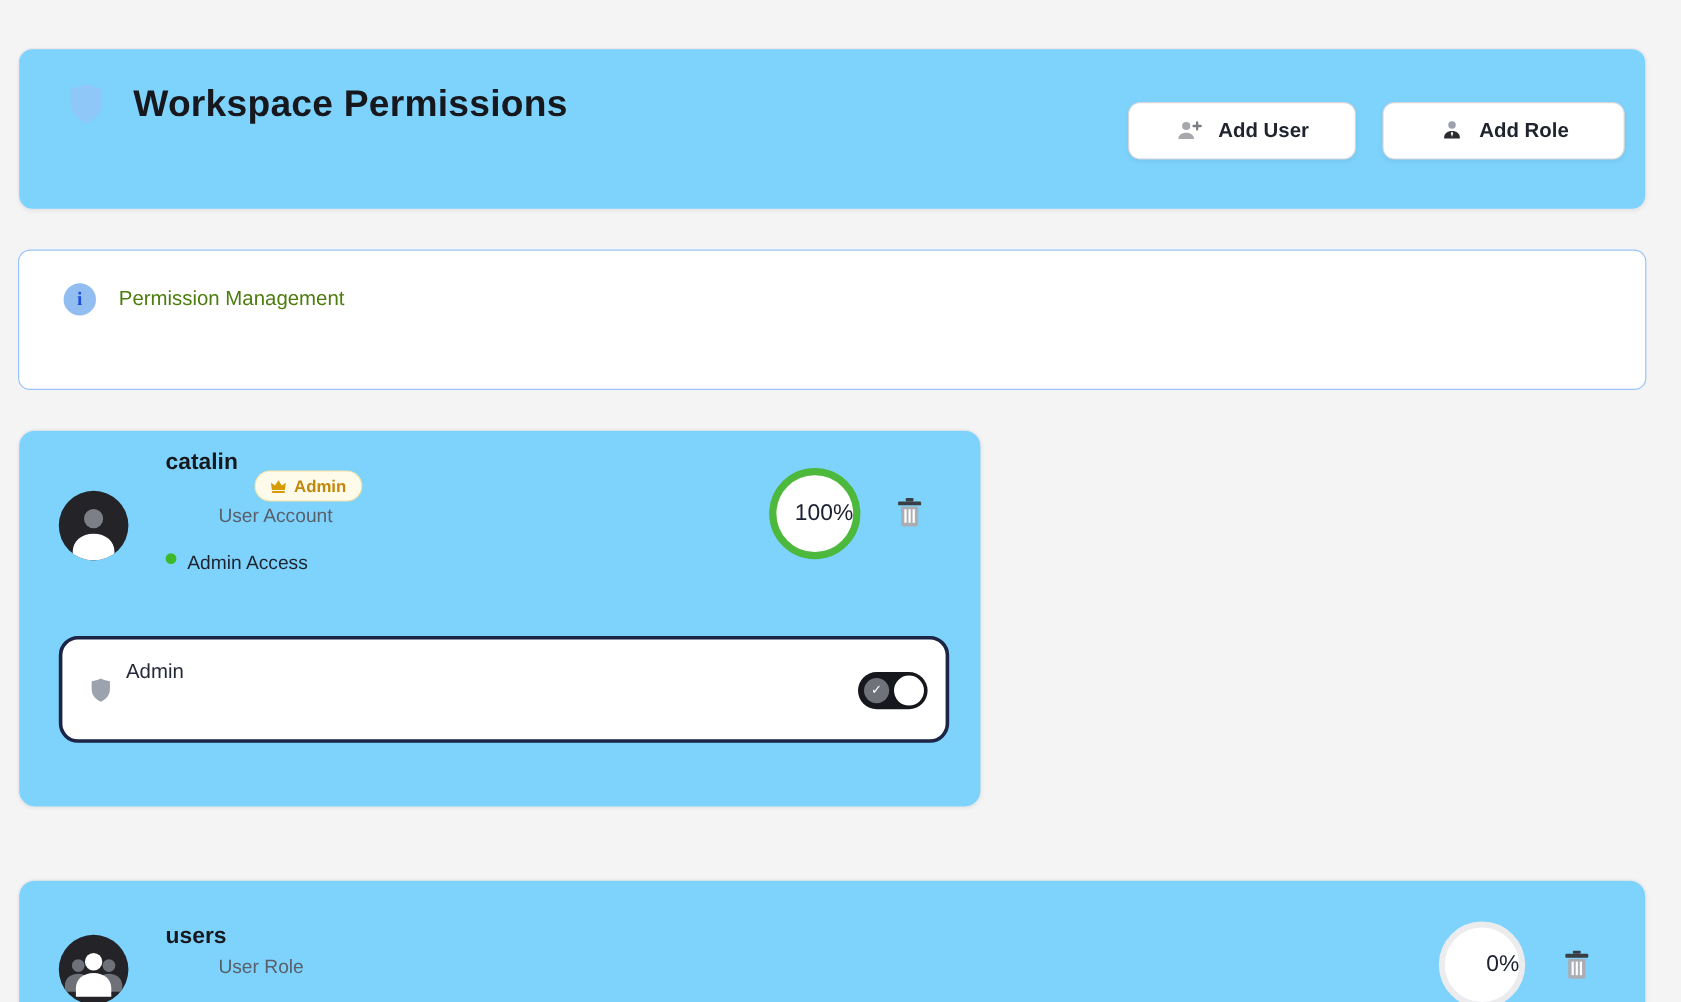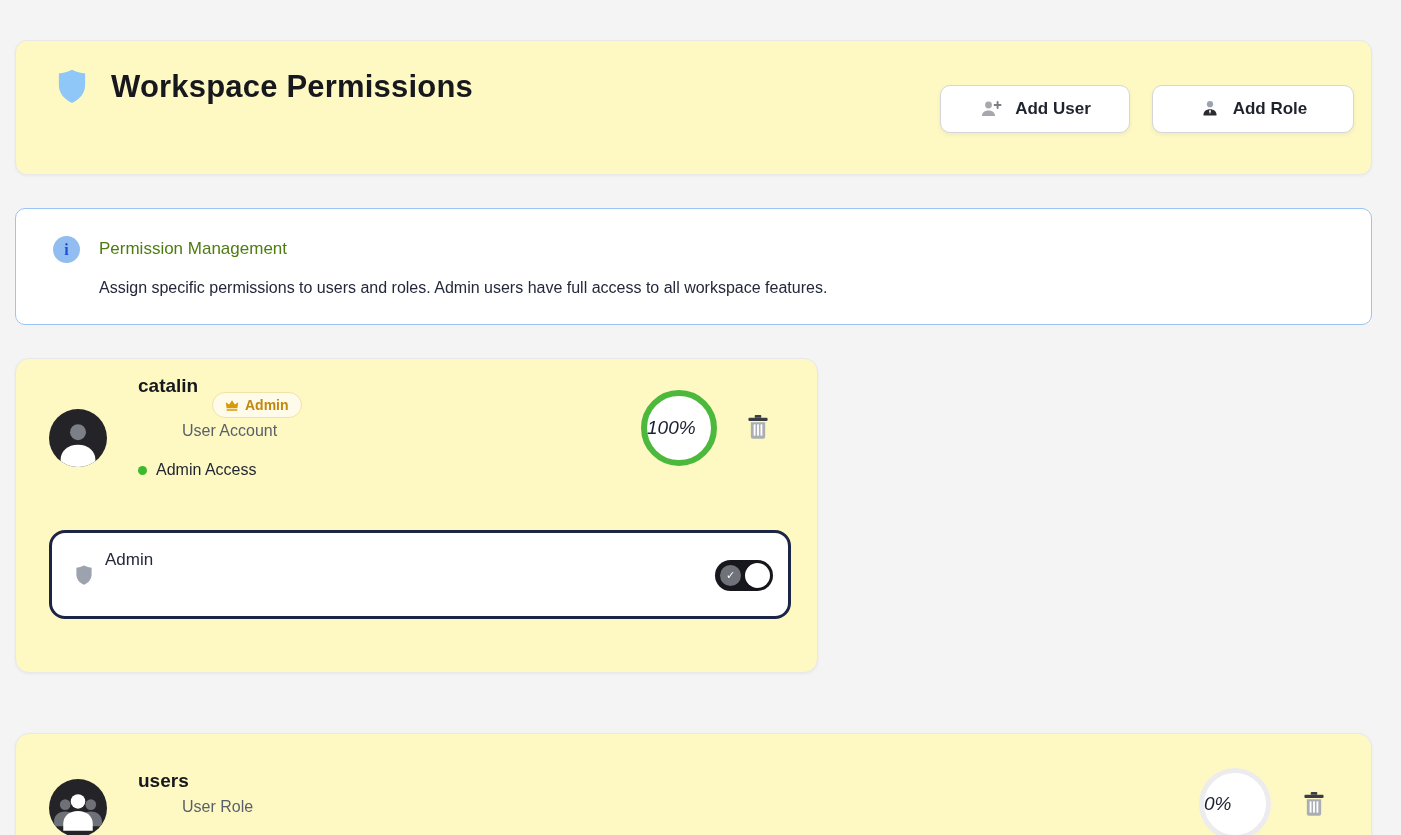--- a/index.html
+++ b/index.html
@@ -5,21 +5,21 @@
   * { margin:0; padding:0; box-sizing:border-box; }
   html,body { width:1401px; height:835px; overflow:hidden; }
   body {
     font-family:"Liberation Sans", sans-serif;
     background:#f4f4f5;
     position:relative;
     color:#1c2230;
   }
   .card {
     position:absolute;
-    background:#fef9c3;
+    background:#7dd3fc;
     border:1px solid #e8e8ea;
     border-radius:14px;
     box-shadow:0 1px 3px rgba(0,0,0,0.05);
   }
 
   
   .header-card { left:15px; top:40px; width:1357px; height:135px; border-radius:12px; }
   .header-shield { position:absolute; left:37px; top:26px; width:38px; height:40px; }
   .page-title { position:absolute; left:95px; top:28px; font-size:31px; font-weight:600; color:#17181d; letter-spacing:.2px; }
   .page-subtitle { position:absolute; left:33px; top:80px; font-size:17px; color:#595f6b; }
@@ -54,28 +54,28 @@
   .entity-name { position:absolute; font-size:19px; font-weight:700; color:#17181d; }
   .user-name { left:122px; top:16px; }
   .badge {
     position:absolute; left:196px; top:33px; height:26px;
     display:inline-flex; align-items:center; gap:6px;
     background:#fefbeb; border:1px solid #f3e2a6; border-radius:999px;
     padding:0 12px; font-size:14px; font-weight:600; color:#c2880b;
   }
   .entity-type { position:absolute; font-size:16px; color:#595f6b;margin-left:44px; }
   .user-type { left:122px; top:63px; }
-  .status-row { position:absolute; left:122px; top:102px; display:flex; align-items:center; gap:9px; }
+  .status-row { position:absolute; left:122px; top:102px; display:flex; gap:9px; }
   .status-dot { width:9px; height:9px; border-radius:50%; background:#3eb92c; }
   .status-label { font-size:16px; font-weight:500; color:#1e2430; }
 
   .progress-ring {
     position:absolute; border-radius:50%;
-    display:flex; align-items:center; justify-content:flex-start;
-    font-size:19px; color:#1b2130; background:#fff;font-style:italic;
+    display:flex; align-items:center; justify-content:flex-end;
+    font-size:19px; color:#1b2130; background:#fff;
   }
   .ring-100 { left:625px; top:31px; width:76px; height:76px; border:6px solid #4cb93c; }
   .trash-btn { position:absolute; width:22px; height:25px; cursor:pointer; background:none; border:none; padding:0; }
   .user-trash { left:731px; top:56px; }
 
   .perm-row {
     position:absolute; left:33px; top:171px; width:742px; height:89px;
     border:3px solid #1d2546; border-radius:16px; background:#fff;
   }
   .perm-shield { position:absolute; left:21px; top:29px; width:22px; height:27px; }
@@ -134,21 +134,20 @@
         <path d="M12 12.6l-1.1 1.6 1.1 3.4 1.1-3.4z" fill="#fff"></path>
       </svg>
     </span>
     <span>Add Role</span>
   </button>
 </div>
 
 <div class="info-banner">
   <span class="info-icon">i</span>
   <div class="info-title">Permission Management</div>
-  <div class="info-body">Assign specific permissions to users and roles. Admin users have full access to all workspace features.</div>
 </div>
 
 <div class="card user-card">
   <span class="avatar user-avatar">
     <svg viewBox="0 0 24 24" width="58" height="58">
       <circle cx="12" cy="9.6" r="3.3" fill="#7c7f85"></circle>
       <path d="M12 14.8c-4.2 0-7.2 2.6-7.2 6.2v4h14.4v-4c0-3.6-3-6.2-7.2-6.2z" fill="#fff"></path>
     </svg>
   </span>
 

